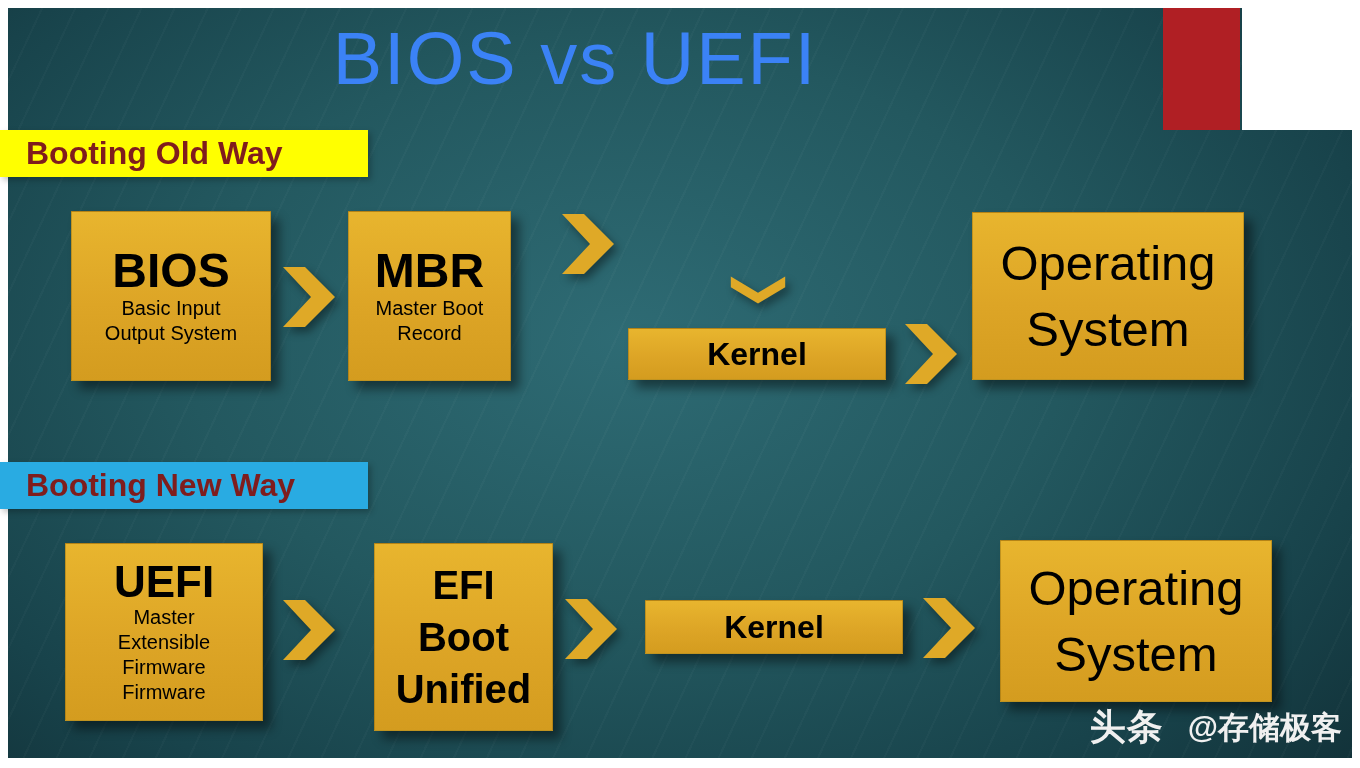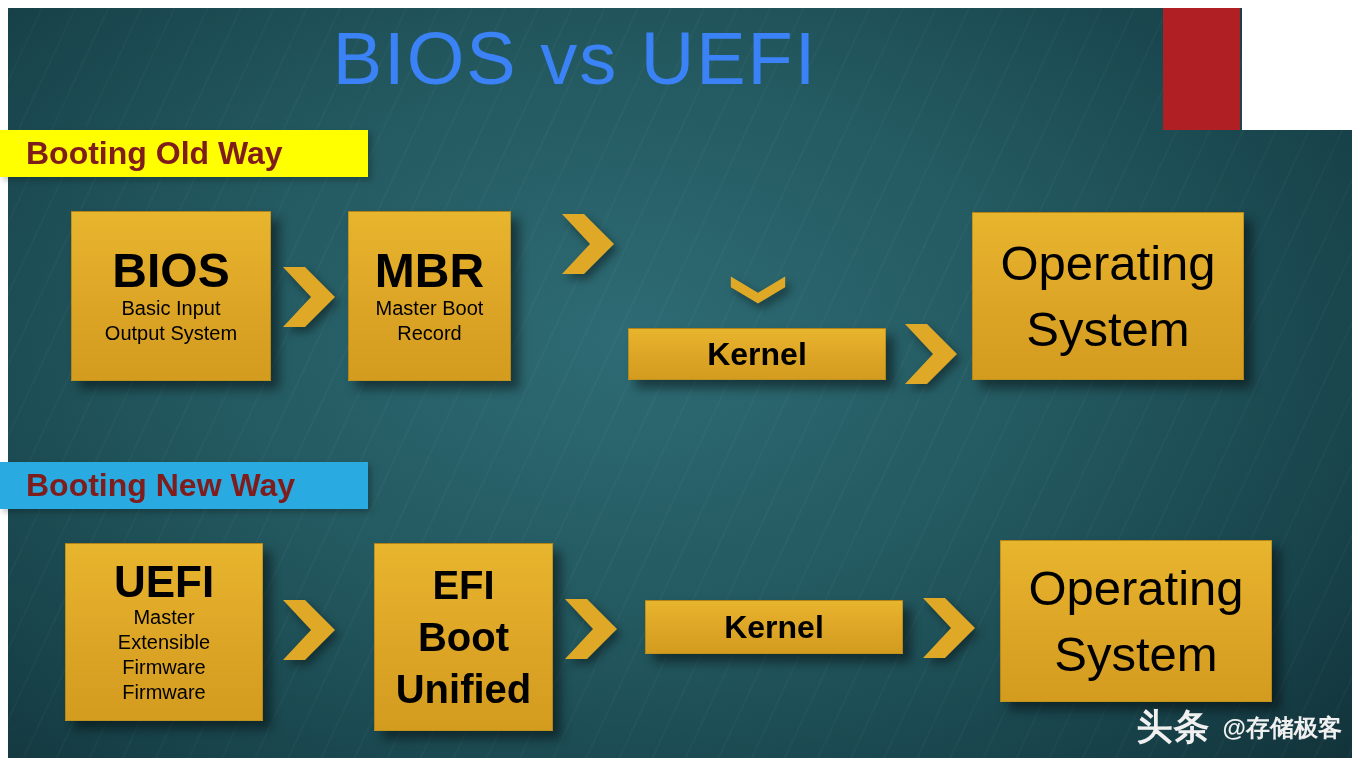--- a/index.html
+++ b/index.html
@@ -44,25 +44,25 @@
     color:#000;text-align:center;box-sizing:border-box;
   }
   .bt-lg{font-size:48px;font-weight:bold;line-height:1.05;}
   .bt-md{font-size:40px;font-weight:bold;line-height:1.3;}
   .bt-bar{font-size:32px;font-weight:bold;line-height:1;}
   .bsub{font-size:20px;font-weight:normal;line-height:1.25;}
   .os-line{font-size:49px;font-weight:normal;line-height:1.35;}
   .arrow{position:absolute;filter:drop-shadow(4px 5px 4px rgba(0,0,0,0.4));}
   .arrow svg{display:block;}
   .watermark{
-    position:absolute;right:18px;bottom:16px;display:flex;align-items:center;gap:12px;
+    position:absolute;right:18px;bottom:16px;display:flex;align-items:center;gap:24px;
     color:#f0f0f0;
   }
   .wm-logo{font-size:36px;font-weight:bold;letter-spacing:1px;}
-  .wm-handle{font-size:24px;font-weight:600;}
+  .wm-handle{font-size:31px;font-weight:600;}
 </style>
 </head>
 <body>
 
 <div id="slide">
   <div class="teal-bg"></div>
   <div class="texture"></div>
   <div class="corner-white"></div>
   <div class="corner-red"></div>
 

